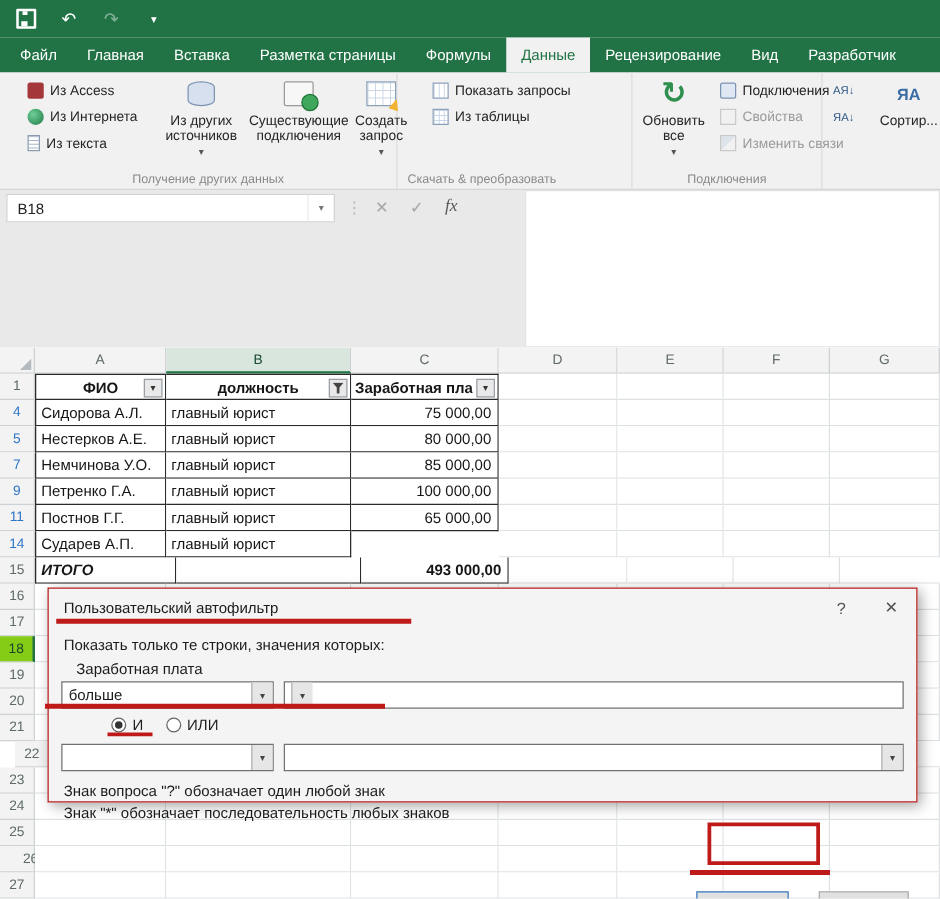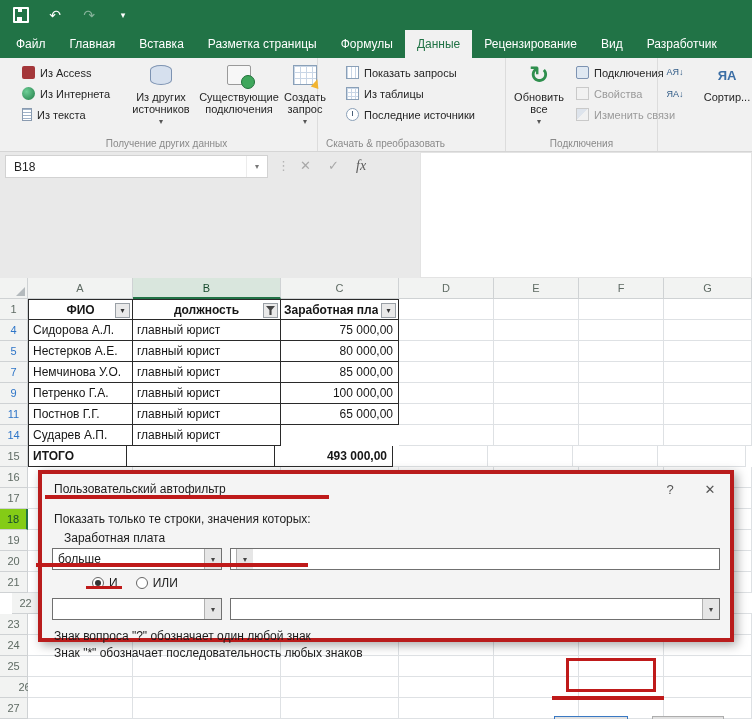--- a/index.html
+++ b/index.html
@@ -96,21 +96,21 @@
   .tc.th.cleft{justify-content:flex-start;padding-left:3px;}
   .tc.num{justify-content:flex-end;padding-right:5px;padding-left:0;}
   .tc.bold{font-weight:bold;}
   .thtxt{overflow:hidden;white-space:nowrap;}
   .fbtn{position:absolute;right:2px;top:3px;width:15px;height:15px;background:#e9e9e9;border:1px solid #9aa0a6;
     box-sizing:border-box;display:flex;align-items:center;justify-content:center;}
   .fcaret{font-size:8px;color:#333;line-height:1;font-weight:normal;}
   .funnel{width:9px;height:9px;background:#444;clip-path:polygon(0 0,100% 0,62% 45%,62% 100%,38% 100%,38% 45%);}
 
   
-  .dialog{position:absolute;left:38px;top:470px;width:696px;height:172px;background:#f4f4f4;border:4px solid #b91c1c;
+  .dialog{position:absolute;left:38px;top:470px;width:696px;height:172px;background:#f4f4f4;border:1px solid #b91c1c;
     box-sizing:border-box;box-shadow:3px 3px 10px rgba(0,0,0,.35);font-size:12px;color:#1c1c1c;}
   .dtitle{position:absolute;left:0;top:0;right:0;height:30px;display:flex;align-items:center;}
   .dtitletext{padding-left:12px;flex:1;}
   .dbtn{width:40px;height:30px;display:flex;align-items:center;justify-content:center;font-size:13px;color:#555;}
   .dprompt{position:absolute;left:12px;top:38px;}
   .dfield{position:absolute;left:22px;top:57px;}
   .drow{position:absolute;left:10px;right:10px;display:flex;}
   .drow.r1{top:74px;}
   .drow.r2{top:124px;}
   .dselect{display:flex;align-items:center;background:#fff;border:1px solid #707070;height:22px;box-sizing:border-box;padding-left:5px;}
@@ -215,24 +215,20 @@
       </div>
       <div class="smcol">
         <div class="rsm">
           <span class="ic pane"></span>
           <span>Показать запросы</span>
         </div>
         <div class="rsm">
           <span class="ic tbl"></span>
           <span>Из таблицы</span>
         </div>
-        <div class="rsm">
-          <span class="ic clock"></span>
-          <span>Последние источники</span>
-        </div>
       </div>
       <div class="glabel">Скачать &amp; преобразовать</div>
     </div>
 
     <div class="rgroup g3">
       <div class="rbig" style="left:2px;width:62px;">
         <span class="bigic refreshic">↻</span>
         <span>Обновить все</span>
         <span class="bcaret">▾</span>
       </div>
@@ -375,21 +371,21 @@
         <div class="gc tc first" style="width: 105px;">Сударев А.П.</div>
         <div class="gc tc" style="width: 148px;">главный юрист</div>
         <div class="gc tc num" style="width: 118px; margin-top: 24px;">88 000,00</div>
         <div class="gc" style="width: 95px;"></div>
         <div class="gc" style="width: 85px;"></div>
         <div class="gc" style="width: 85px;"></div>
         <div class="gc" style="width: 88px;"></div>
       </div>
       <div class="grow">
         <div class="grh" style="width: 28px;">15</div>
-        <div class="gc tc first bold" style="width: 99px;">ИТОГО</div>
+        <div class="gc tc first bold" style="width: 113px; font-style: italic;">ИТОГО</div>
         <div class="gc tc bold" style="width: 148px;"></div>
         <div class="gc tc num bold" style="width: 118px;">493 000,00</div>
         <div class="gc" style="width: 95px;"></div>
         <div class="gc" style="width: 85px;"></div>
         <div class="gc" style="width: 85px;"></div>
         <div class="gc" style="width: 88px;"></div>
       </div>
       <div class="grow">
         <div class="grh" style="width: 28px;">16</div>
         <div class="gc" style="width: 105px;"></div>

